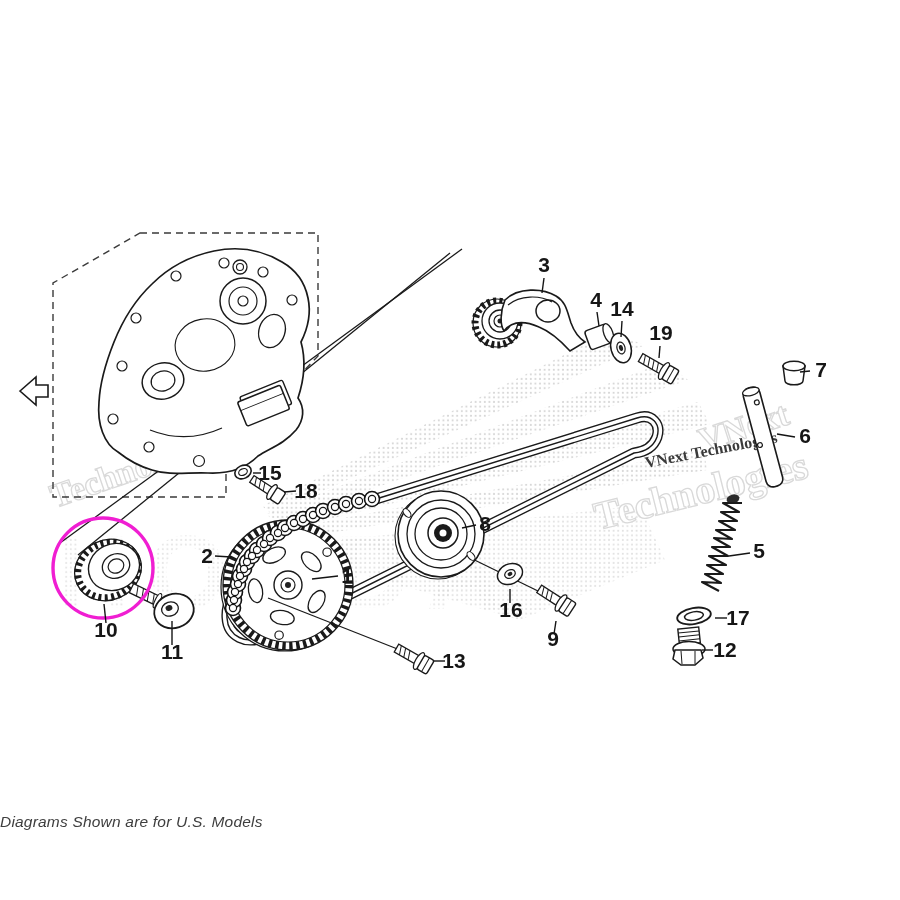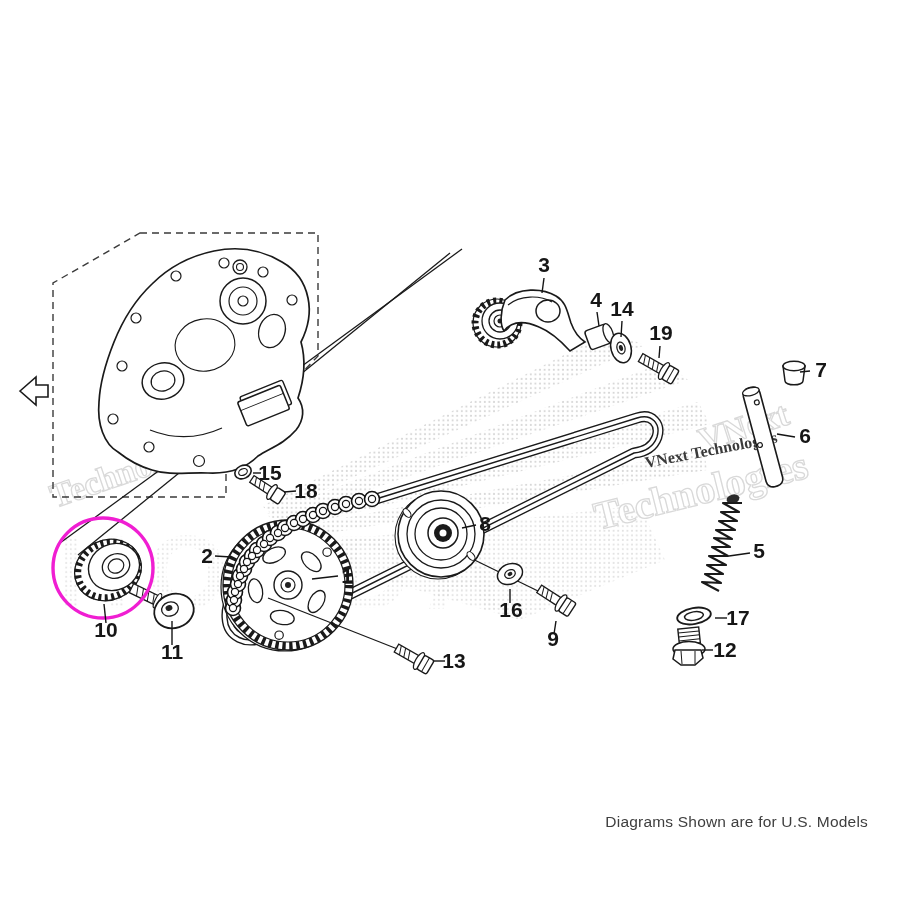--- a/index.html
+++ b/index.html
@@ -4,22 +4,22 @@
 <style>
   html,body{margin:0;padding:0;background:#fff;}
   .wrap{position:relative;width:900px;height:900px;background:#fff;overflow:hidden;
         font-family:"Liberation Sans",sans-serif;}
   svg{position:absolute;left:0;top:0;}
   .plabel{font-family:"Liberation Sans",sans-serif;font-weight:700;font-size:21px;fill:#161616;}
   .wm-small{font-family:"Liberation Serif",serif;font-weight:700;font-size:16px;fill:#3a3a3a;}
   .wm-outline{font-family:"Liberation Serif",serif;font-weight:700;fill:#ffffff;
               stroke:#d9d9d9;stroke-width:1.3px;}
   .ghost{font-family:"Liberation Sans",sans-serif;font-weight:700;}
-  .footer-note{position:absolute;left:0;top:813px;width:868px;text-align:right;
-               font-size:15.5px;color:#3e3e3e;letter-spacing:0.2px;}
+  .footer-note{position:absolute;left:0;top:813px;width:868px;
+               font-size:15.5px;color:#3e3e3e;letter-spacing:0.2px;font-style:italic;}
   .ln{stroke:#1a1a1a;stroke-width:1.3;fill:none;}
   .pt{stroke:#1a1a1a;fill:#fff;}
 </style>
 </head>
 <body>
 
 <div class="wrap">
 <svg width="900" height="900" viewBox="0 0 900 900">
   <defs>
     <pattern id="dots" width="4.6" height="4.6" patternUnits="userSpaceOnUse">

